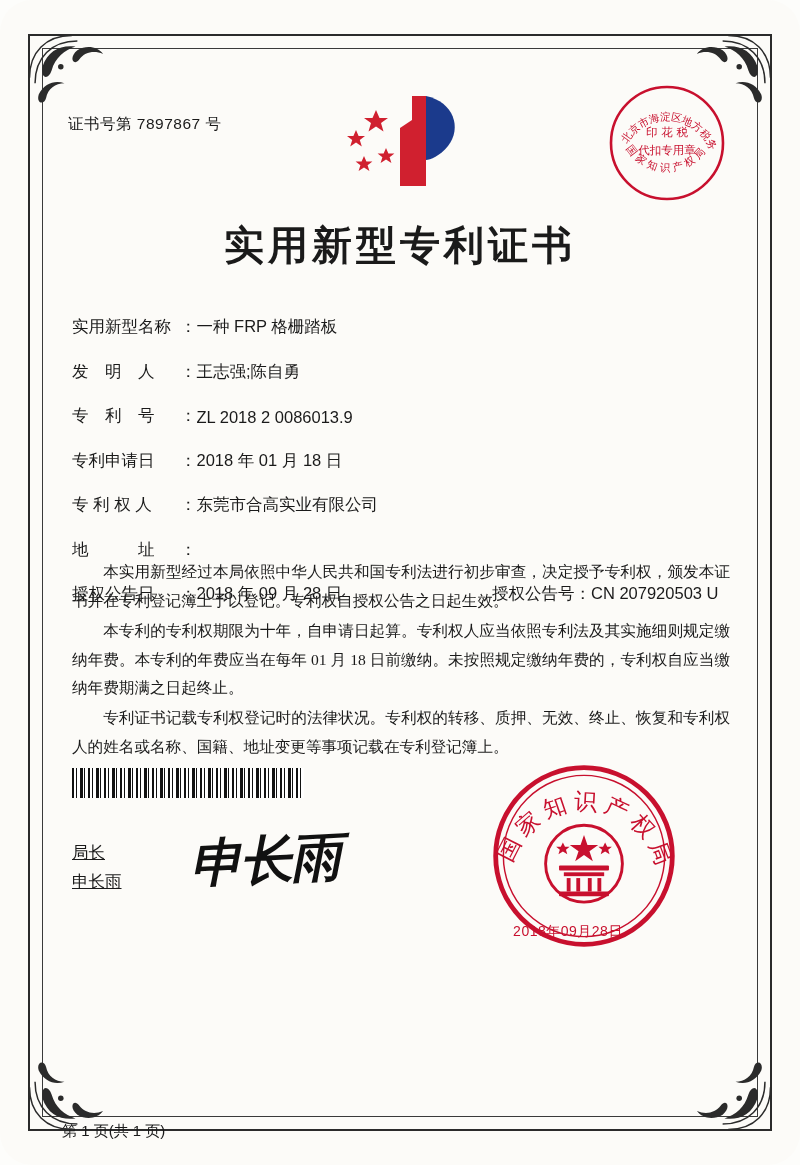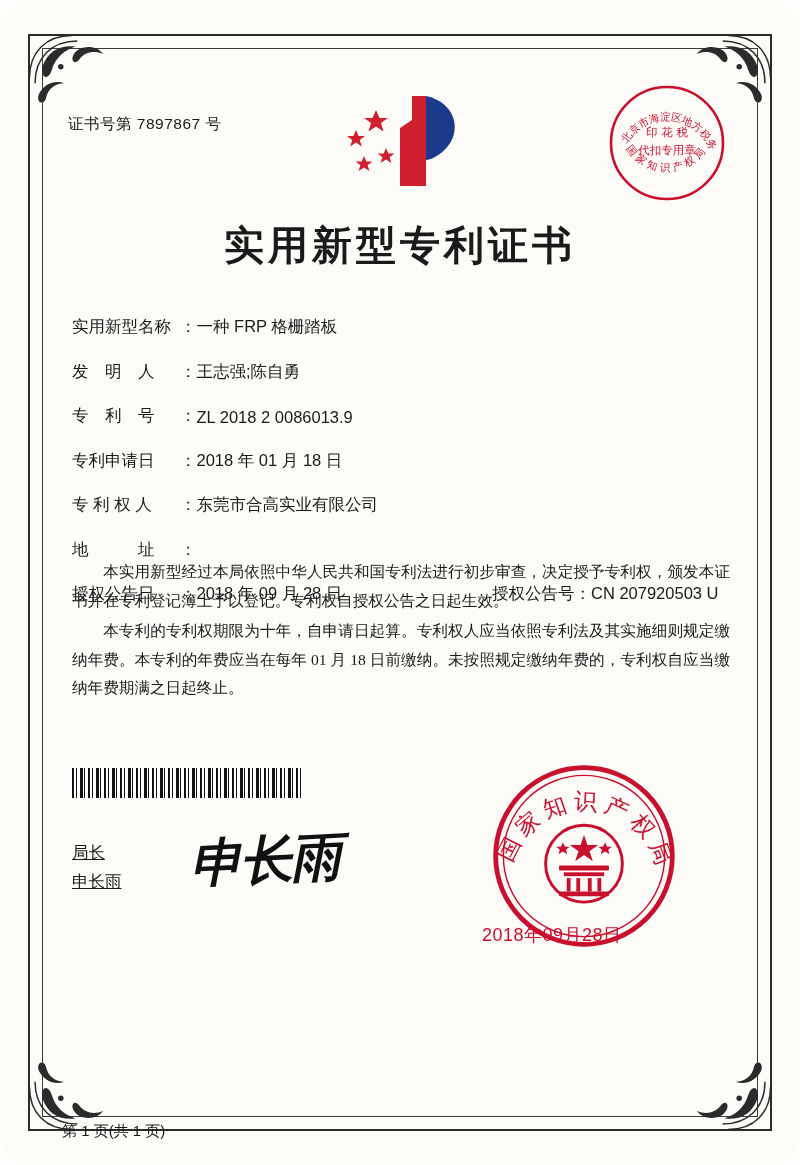--- a/index.html
+++ b/index.html
@@ -136,24 +136,24 @@
     color:#111;
   }
 
   
   .seal{
     position:absolute;right:58px;top:692px;
     width:192px;height:192px;
   }
   .seal svg{width:100%;height:100%;display:block;}
   .seal-date{
-    position:absolute;right:60px;top:855px;
-    width:196px;text-align:left;
+    position:absolute;right:72px;top:855px;
+    width:196px;text-align:center;
     color:#c8102e;
-    font-size:18px;
+    font-size:14px;
     font-family:"Liberation Sans","DejaVu Sans",sans-serif;
     letter-spacing:.5px;
   }
 
   .pagefoot{
     position:absolute;left:0;right:0;bottom:-44px;
     font-size:15px;
     font-family:"Liberation Sans","DejaVu Sans",sans-serif;
   }
 </style>
@@ -289,20 +289,21 @@
           <span class="flabel2">授权公告号</span>
           <span>：</span>
           <span>CN 207920503 U</span>
         </span>
       </div>
     </div>
 
     <div class="paras">
       <p>本实用新型经过本局依照中华人民共和国专利法进行初步审查，决定授予专利权，颁发本证书并在专利登记簿上予以登记。专利权自授权公告之日起生效。</p>
       <p>本专利的专利权期限为十年，自申请日起算。专利权人应当依照专利法及其实施细则规定缴纳年费。本专利的年费应当在每年 01 月 18 日前缴纳。未按照规定缴纳年费的，专利权自应当缴纳年费期满之日起终止。</p>
+      <p>专利证书记载专利权登记时的法律状况。专利权的转移、质押、无效、终止、恢复和专利权人的姓名或名称、国籍、地址变更等事项记载在专利登记簿上。</p>
     </div>
 
     <div class="barcode"></div>
 
     <div class="sign-block">
       <div>局长</div>
       <div>申长雨</div>
     </div>
 
     <div class="signature">申长雨</div>

